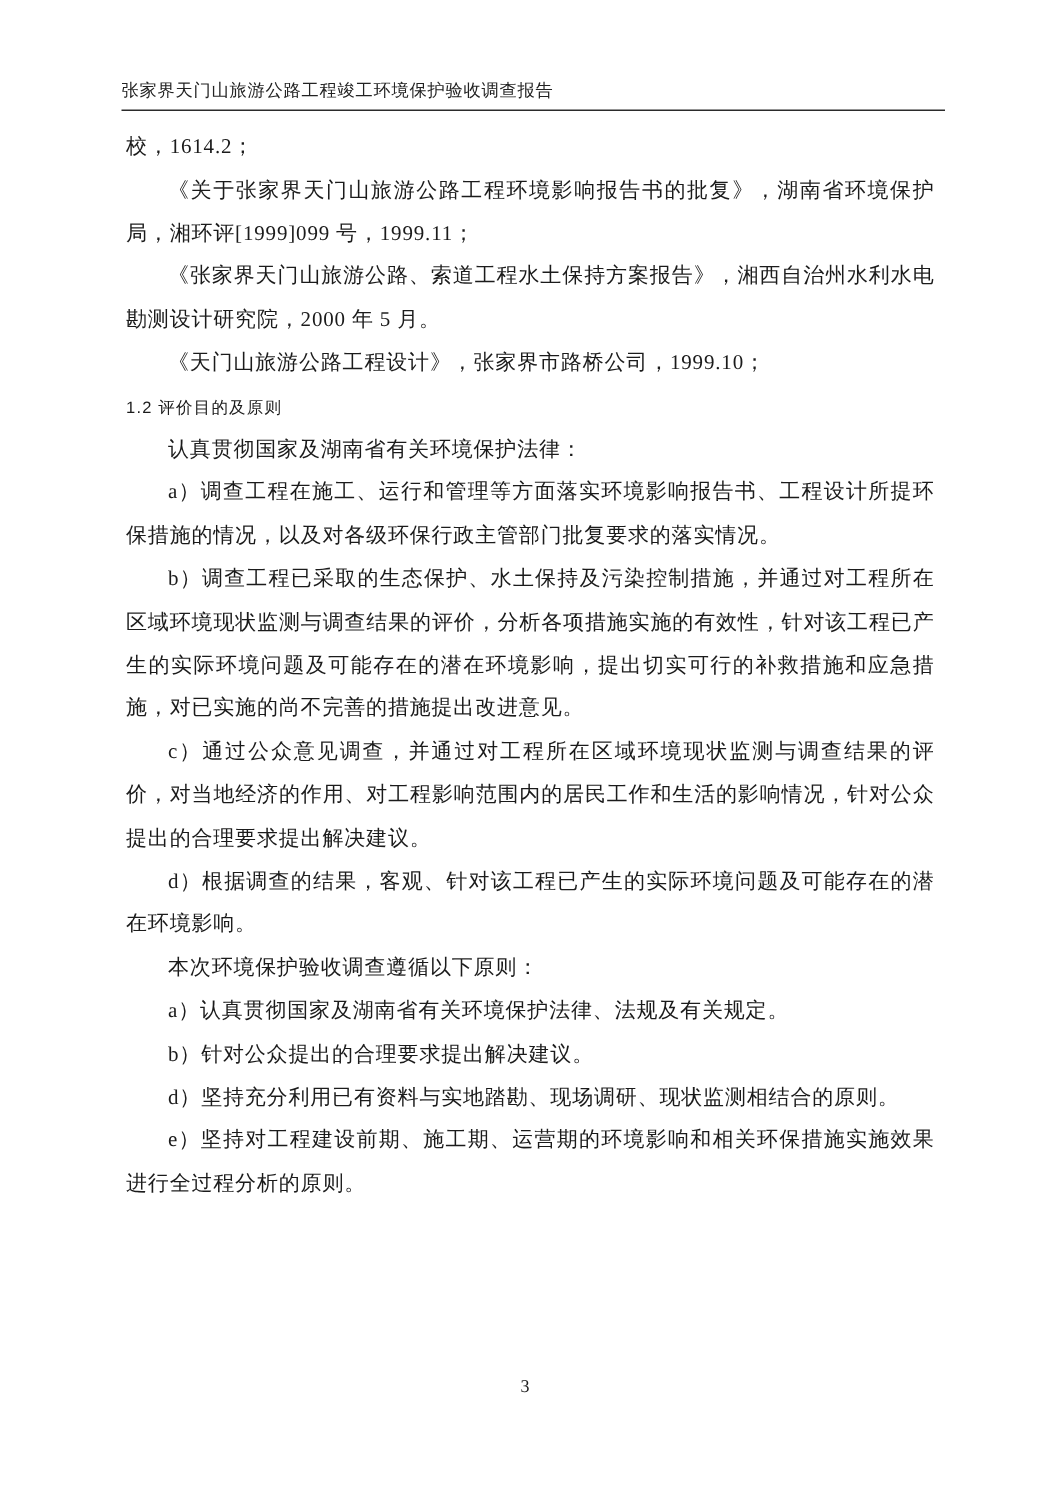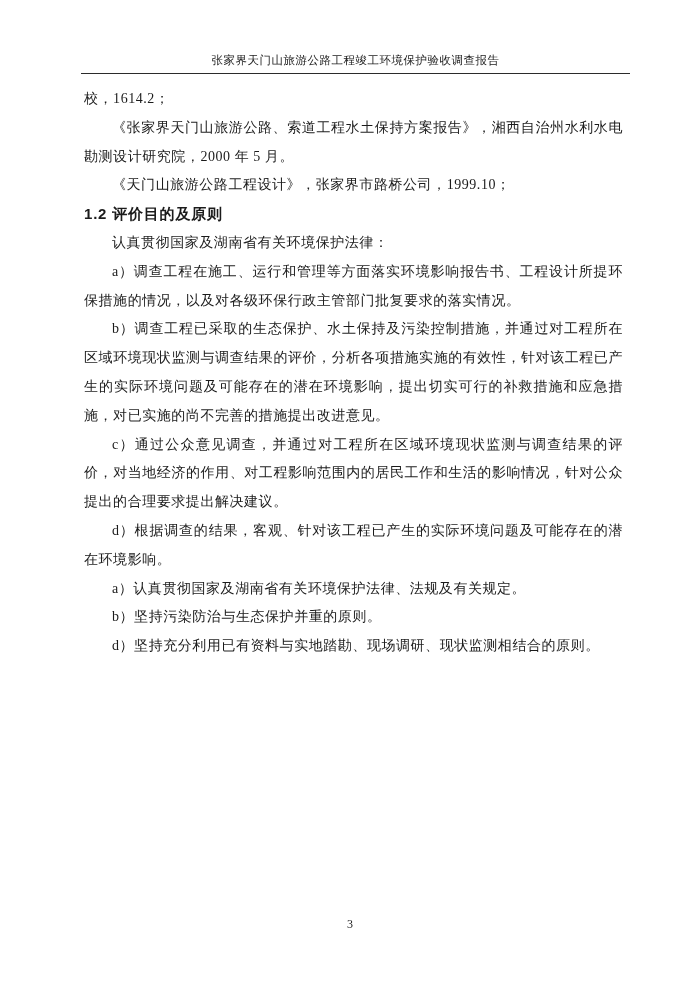--- a/index.html
+++ b/index.html
@@ -15,21 +15,21 @@
     background: #ffffff;
     color: #1b1b1b;
     font-family: "Liberation Serif", "DejaVu Serif", serif;
     overflow: hidden;
   }
   .doc-header {
     position: absolute;
     left: 81px;
     top: 53px;
     width: 549px;
-    text-align: center;
+    text-align: left;
     font-size: 11.5px;
     letter-spacing: 0.5px;
     padding-bottom: 5px;
     border-bottom: 1.6px solid #2b2b2b;
     color: #222222;
   }
   .doc-body {
     position: absolute;
     left: 84px;
     top: 85px;
@@ -42,22 +42,22 @@
   .para {
     margin: 0;
     text-indent: 2em;
   }
   .para.continuation {
     text-indent: 0;
   }
   .para.heading {
     text-indent: 0;
     font-family: "Liberation Sans", "DejaVu Sans", sans-serif;
-    font-weight: 700;
-    font-size: 15px;
+    font-weight: 400;
+    font-size: 11px;
     letter-spacing: 0.8px;
   }
   .doc-footer {
     position: absolute;
     left: 0;
     width: 700px;
     top: 917px;
     text-align: center;
     font-size: 12px;
     color: #1b1b1b;
@@ -67,30 +67,33 @@
 <body>
 
 <div class="page">
 
   <div class="doc-header">
     <span>张家界天门山旅游公路工程竣工环境保护验收调查报告</span>
   </div>
 
   <div class="doc-body">
       <p class="para continuation">校，1614.2；</p>
+      <p class="para indent">《关于张家界天门山旅游公路工程环境影响报告书的批复》，湖南省环境保护局，湘环评[1999]099 号，1999.11；</p>
       <p class="para indent">《张家界天门山旅游公路、索道工程水土保持方案报告》，湘西自治州水利水电勘测设计研究院，2000 年 5 月。</p>
       <p class="para indent">《天门山旅游公路工程设计》，张家界市路桥公司，1999.10；</p>
       <p class="para heading">1.2 评价目的及原则</p>
       <p class="para indent">认真贯彻国家及湖南省有关环境保护法律：</p>
       <p class="para indent">a）调查工程在施工、运行和管理等方面落实环境影响报告书、工程设计所提环保措施的情况，以及对各级环保行政主管部门批复要求的落实情况。</p>
       <p class="para indent">b）调查工程已采取的生态保护、水土保持及污染控制措施，并通过对工程所在区域环境现状监测与调查结果的评价，分析各项措施实施的有效性，针对该工程已产生的实际环境问题及可能存在的潜在环境影响，提出切实可行的补救措施和应急措施，对已实施的尚不完善的措施提出改进意见。</p>
       <p class="para indent">c）通过公众意见调查，并通过对工程所在区域环境现状监测与调查结果的评价，对当地经济的作用、对工程影响范围内的居民工作和生活的影响情况，针对公众提出的合理要求提出解决建议。</p>
       <p class="para indent">d）根据调查的结果，客观、针对该工程已产生的实际环境问题及可能存在的潜在环境影响。</p>
+      <p class="para indent">本次环境保护验收调查遵循以下原则：</p>
       <p class="para indent">a）认真贯彻国家及湖南省有关环境保护法律、法规及有关规定。</p>
-      <p class="para indent">b）坚持污染防治与生态保护并重的原则。</p>
+      <p class="para indent">b）针对公众提出的合理要求提出解决建议。</p>
       <p class="para indent">d）坚持充分利用已有资料与实地踏勘、现场调研、现状监测相结合的原则。</p>
+      <p class="para indent">e）坚持对工程建设前期、施工期、运营期的环境影响和相关环保措施实施效果进行全过程分析的原则。</p>
     </div>
 
   <div class="doc-footer">
     <span>3</span>
   </div>
 
 </div>
 
 </body></html>

